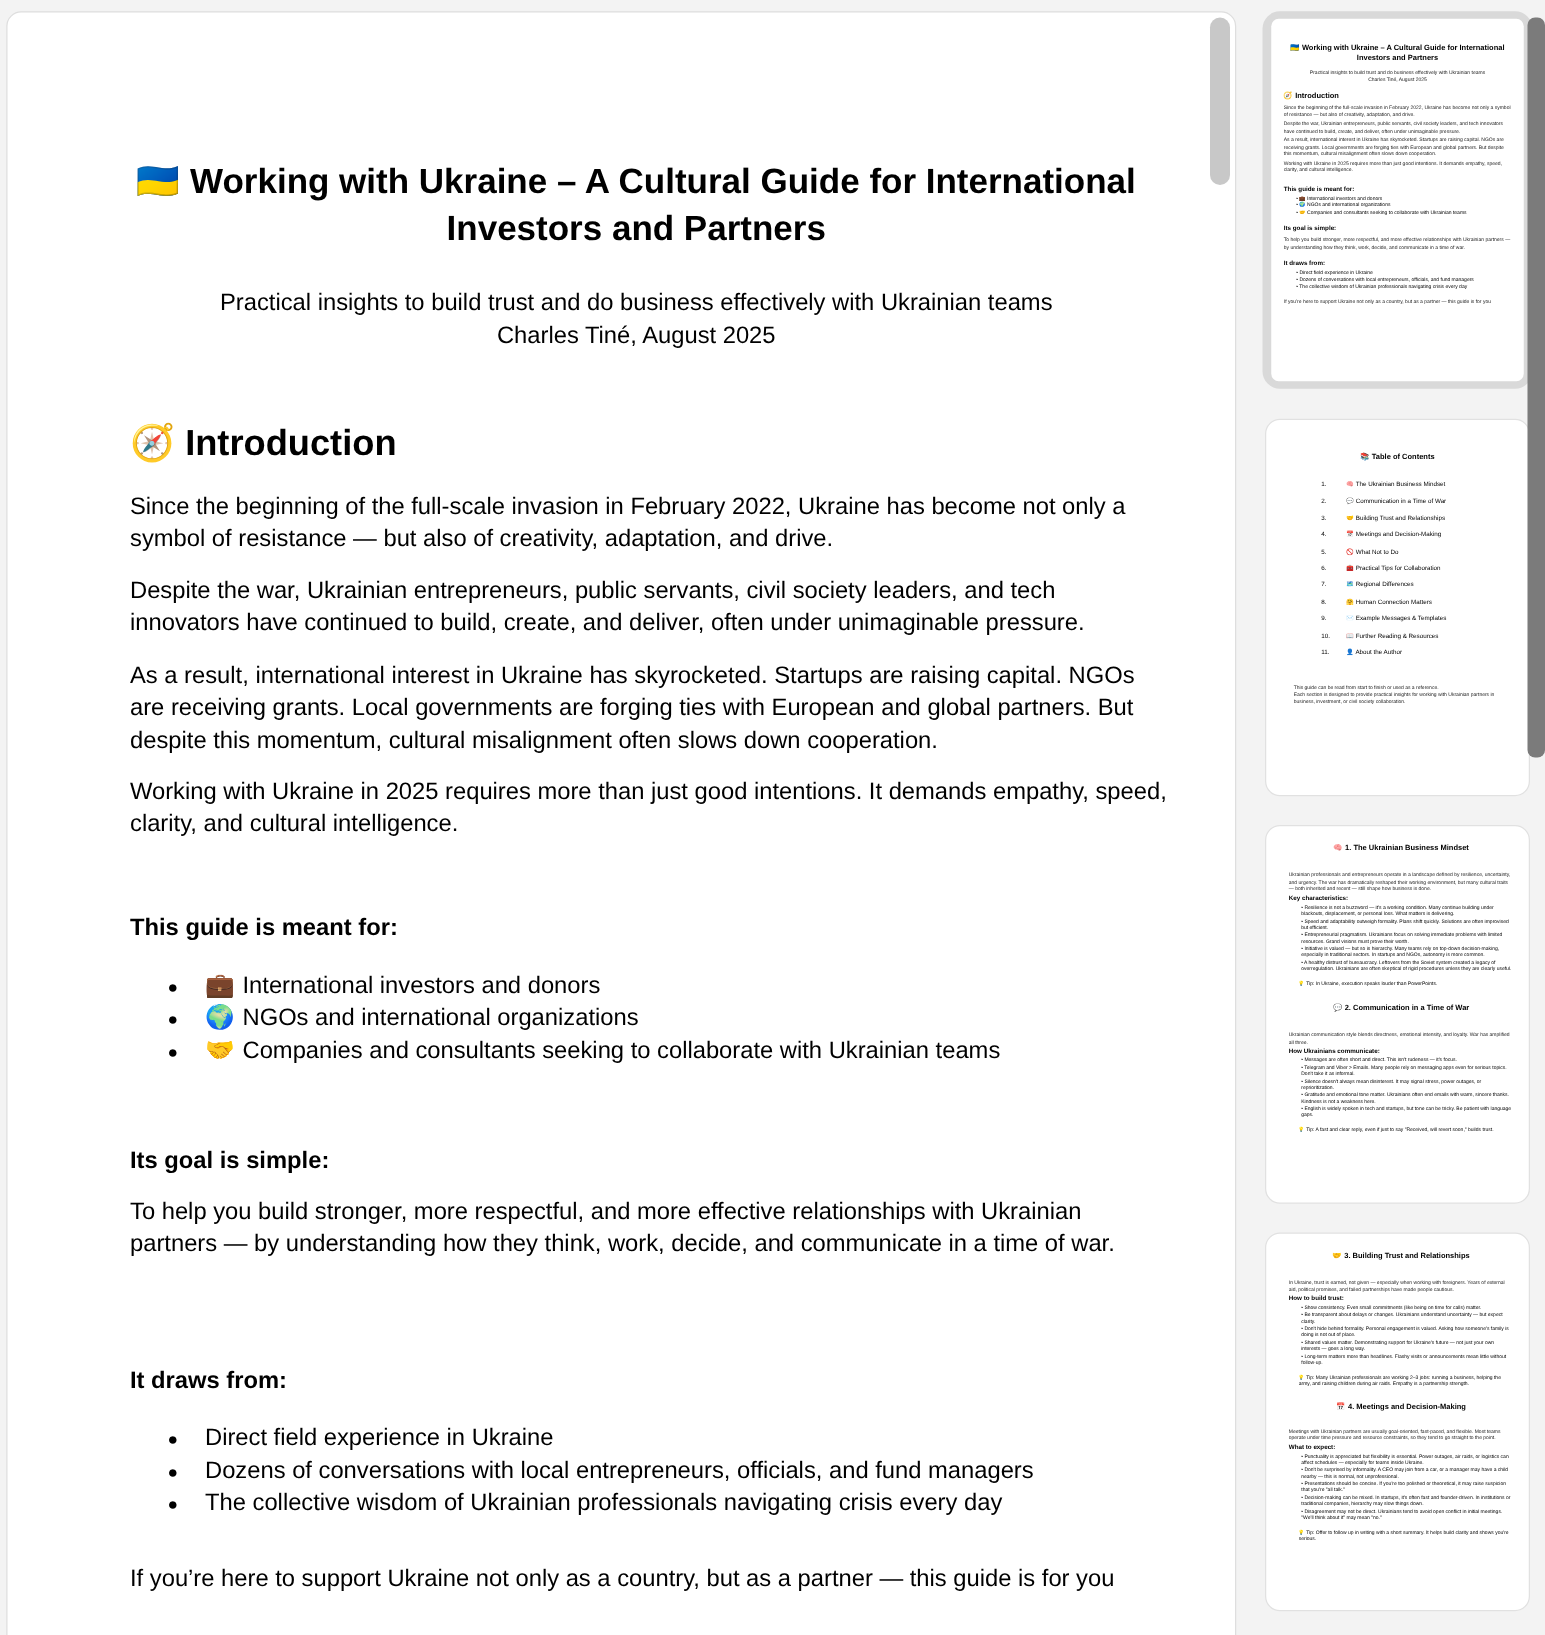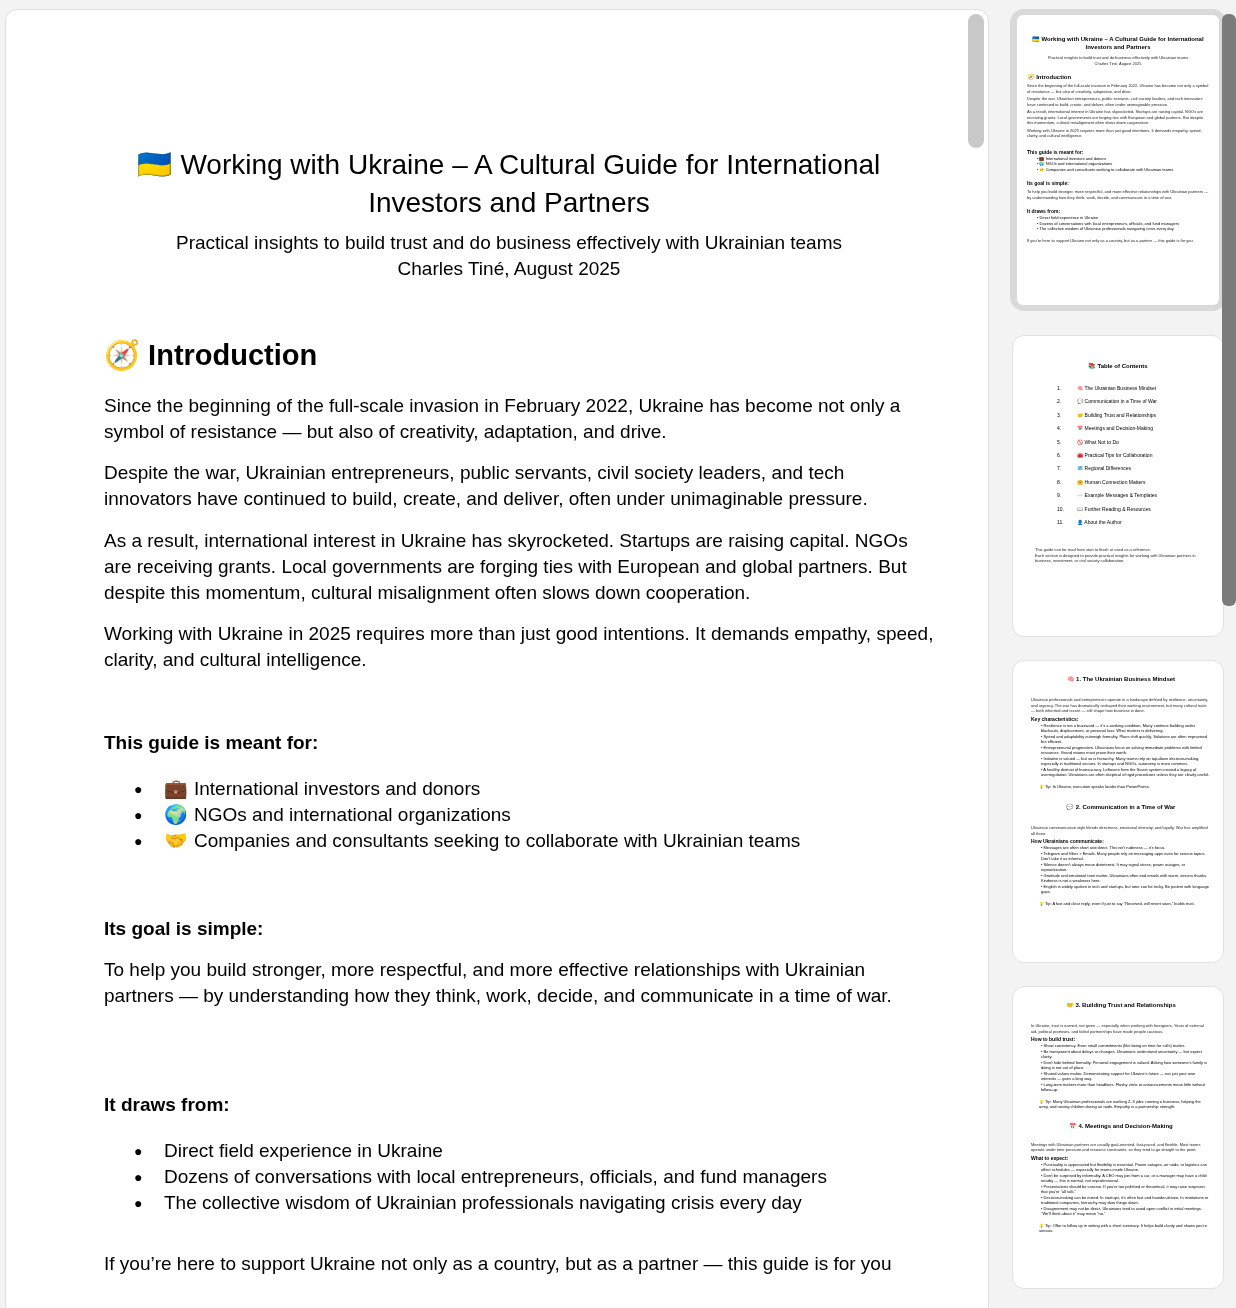--- a/index.html
+++ b/index.html
@@ -21,22 +21,22 @@
   }
   .main-scrollbar {
     position: absolute;
     left: 968px; top: 14px;
     width: 16px; height: 134px;
     background: #c8c8c8;
     border-radius: 8px;
   }
   .doc { position: absolute; left: 92px; top: 0; width: 822px; }
   .doc-title {
-    position: absolute; top: 136px; left: 0; width: 822px;
-    text-align: center; font-weight: normal; font-size: 28px; line-height: 38px;
+    position: absolute; top: 116px; left: 0; width: 822px;
+    text-align: center; font-weight: bold; font-size: 28px; line-height: 38px;
   }
   .doc-subtitle {
     position: absolute; top: 220px; left: 0; width: 822px;
     text-align: center; font-size: 19px; line-height: 26px;
   }
   .h-intro {
     position: absolute; top: 326px; left: 6px;
     font-size: 29px; font-weight: bold; line-height: 38px;
     display: flex; align-items: center; gap: 8px;
   }

